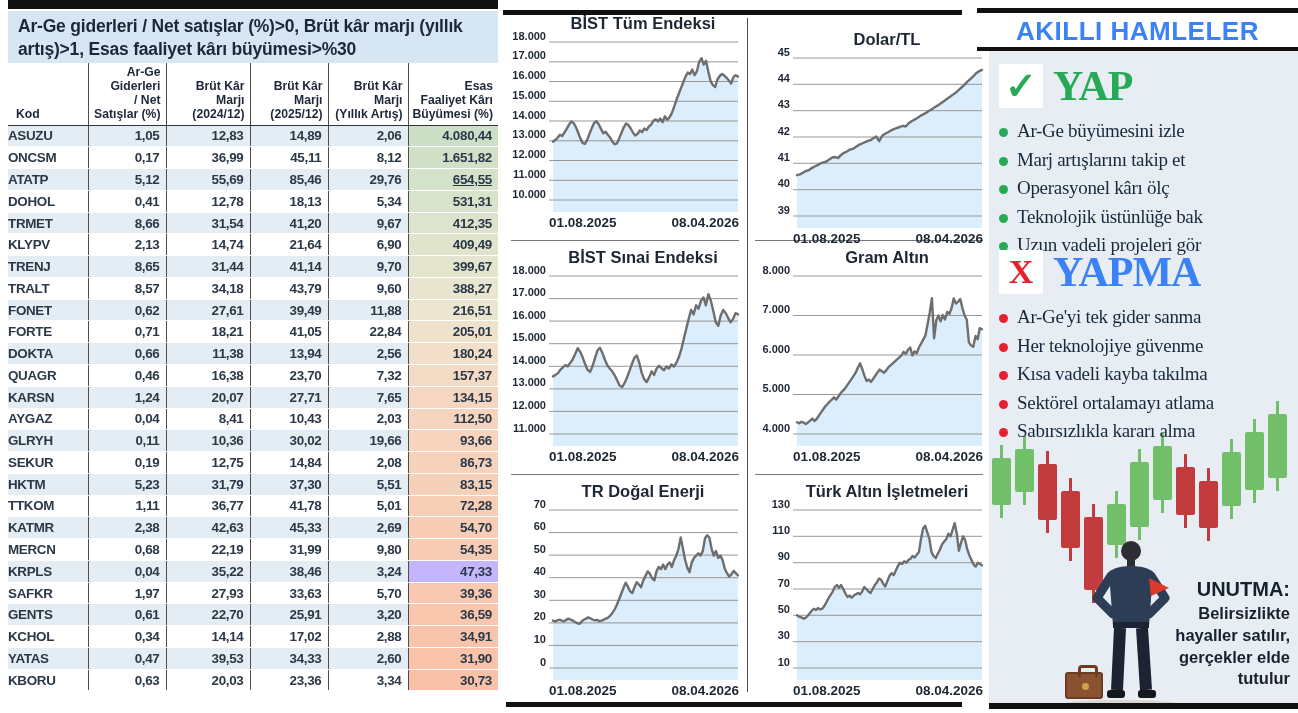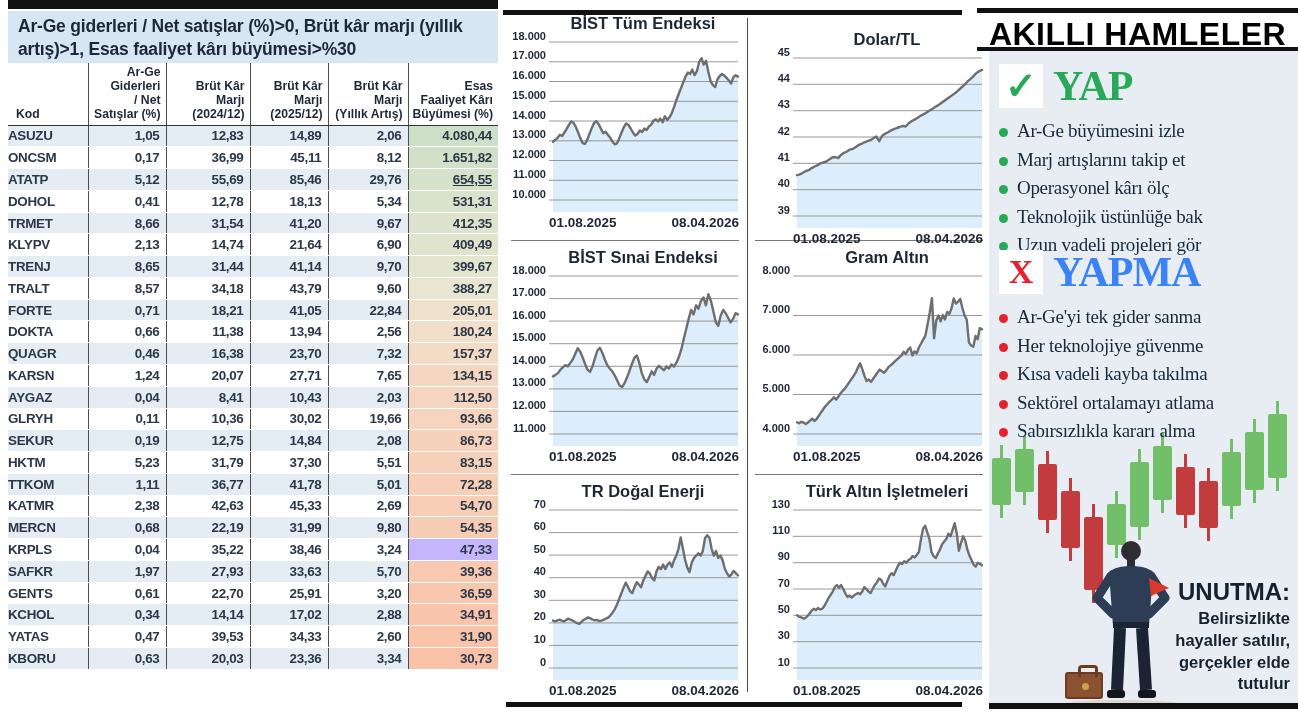--- a/index.html
+++ b/index.html
@@ -39,40 +39,40 @@
   .chart-cell .ct { font-size:16.5px; font-weight:bold; }
   .chart-cell .tick { font-size:11px; font-weight:bold; }
   .chart-cell .xl { font-size:13.5px; font-weight:bold; }
 
   
   .right { position:absolute; left:977px; top:0; width:321px; height:713px; }
   .right .topbar { left:0; top:8px; width:321px; height:5px; }
   .right .midbar { left:0; top:47px; width:321px; height:4px; }
   .right .botbar { left:12px; top:703px; width:309px; height:6px; }
   .panel-title { position:absolute; left:0; top:16px; width:321px; text-align:center;
-    font-size:32px; font-weight:bold; color:#000000; letter-spacing:0.5px; }
+    font-size:26px; font-weight:bold; color:#3b82f6; letter-spacing:0.5px; }
   .panel-bg { position:absolute; left:12px; top:51px; width:309px; height:652px; background:#e8edf3; }
   .sec-header { position:absolute; display:flex; align-items:center; gap:10px; }
   .sym-box { width:44px; height:44px; background:#fff; display:flex; align-items:center; justify-content:center;
     font-family:"Liberation Serif","DejaVu Serif",serif; font-weight:bold; }
   .do-header .sym-box { color:#27a957; font-size:38px; }
   .dont-header .sym-box { color:#e7202e; font-size:34px; }
   .sec-word { font-family:"Liberation Serif","DejaVu Serif",serif; font-weight:900; font-size:42px; letter-spacing:-1px; }
   .do-header .sec-word { color:#27a957; }
   .dont-header .sec-word { color:#3b82f6; }
   .blist { position:absolute; left:22px; width:292px; }
   .li { display:flex; align-items:flex-start; margin-bottom:6.5px; }
   .dot { width:9px; height:9px; border-radius:50%; margin:8px 9px 0 0; flex:none; }
   .li-text { font-family:"Liberation Serif","DejaVu Serif",serif; font-size:19px; color:#16293c; letter-spacing:-0.3px; }
 
   .candles { position:absolute; left:0; top:0; width:321px; height:713px; }
   .cbody { position:absolute; width:19px; border-radius:2px; }
   .cwick { position:absolute; width:3px; }
   .reminder { position:absolute; right:8px; top:578px; width:150px; text-align:right; color:#15222e; }
-  .reminder .rh { font-size:24px; font-weight:bold; margin-bottom:2px; }
+  .reminder .rh { font-size:20px; font-weight:bold; margin-bottom:2px; }
   .reminder .rt { font-size:16.5px; font-weight:bold; line-height:1.32; white-space:pre-line; }
   .man { position:absolute; left:112px; top:538px; }
   .briefcase { position:absolute; left:88px; top:672px; width:38px; height:27px; background:#8a5230;
     border:2px solid #6b3c20; border-radius:3px; }
   .briefcase:before { content:""; position:absolute; left:11px; top:-9px; width:14px; height:9px;
     border:3px solid #6b3c20; border-bottom:none; border-radius:4px 4px 0 0; }
   .briefcase:after { content:""; position:absolute; left:15px; top:9px; width:7px; height:7px;
     background:#c9a24a; border-radius:50%; }
   .shadow { position:absolute; left:84px; top:700px; width:120px; height:9px; background:#d9d7cd; border-radius:50%; }
 </style>
@@ -171,20 +171,28 @@
             <td>9,70</td>
             <td style="background: rgb(228, 229, 207);">399,67</td>
           </tr>
           <tr>
             <td>TRALT</td>
             <td>8,57</td>
             <td>34,18</td>
             <td>43,79</td>
             <td>9,60</td>
             <td style="background: rgb(232, 229, 208);">388,27</td>
+          </tr>
+          <tr>
+            <td>FONET</td>
+            <td>0,62</td>
+            <td>27,61</td>
+            <td>39,49</td>
+            <td>11,88</td>
+            <td style="background: rgb(236, 230, 209);">216,51</td>
           </tr>
           <tr>
             <td>FORTE</td>
             <td>0,71</td>
             <td>18,21</td>
             <td>41,05</td>
             <td>22,84</td>
             <td style="background: rgb(238, 226, 205);">205,01</td>
           </tr>
           <tr>

